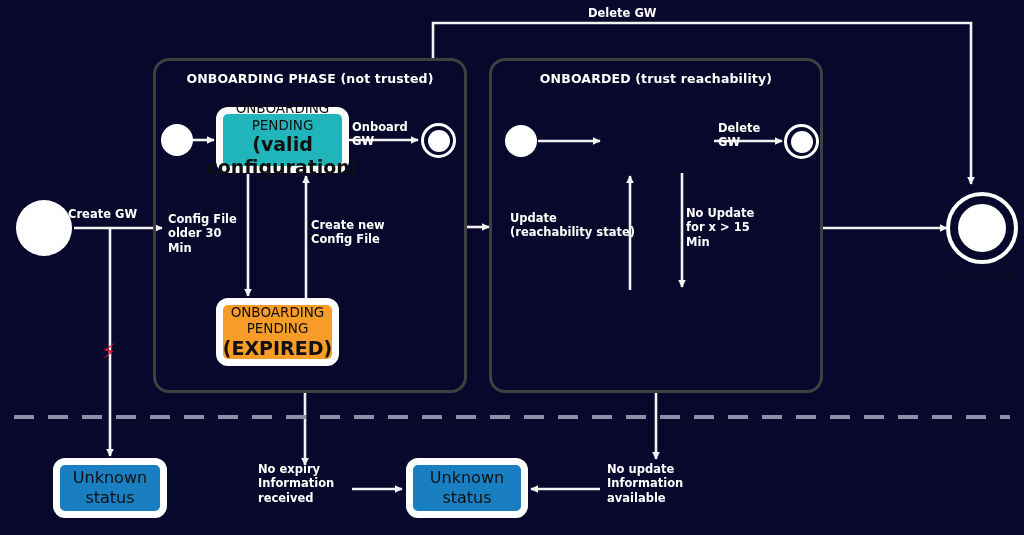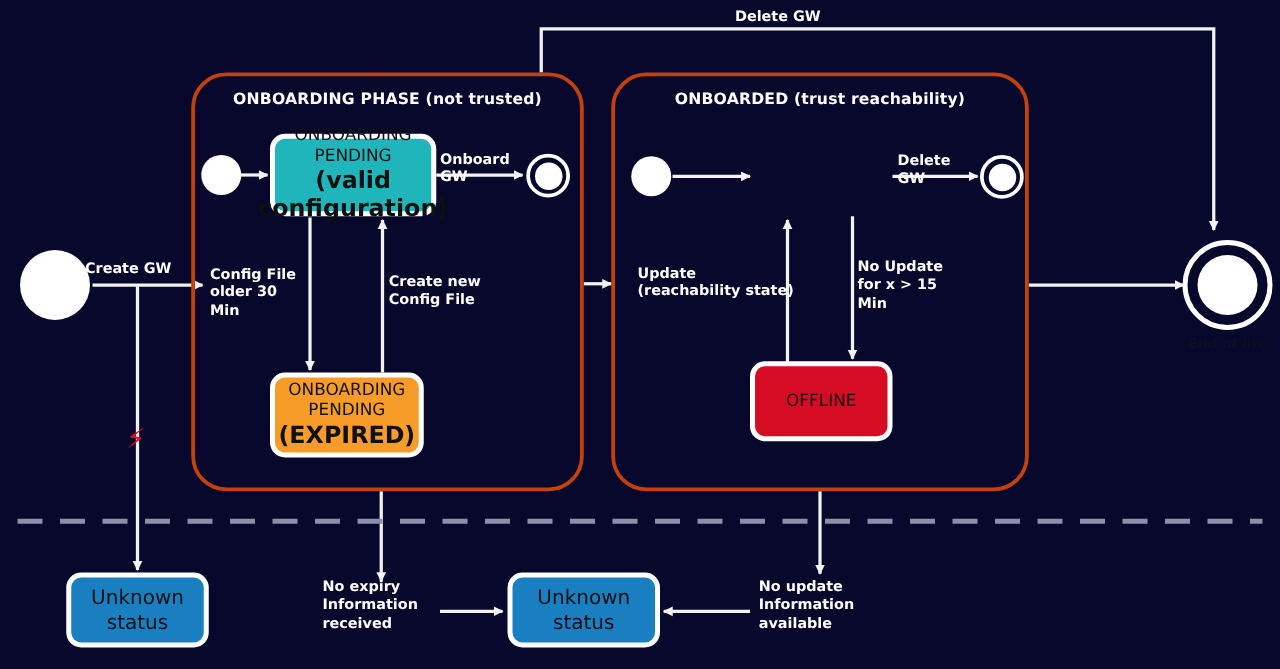--- a/index.html
+++ b/index.html
@@ -20,41 +20,41 @@
     left: 0;
     top: 0;
     width: 1024px;
     height: 535px;
     pointer-events: none;
   }
 
   
   .panel {
     position: absolute;
-    border: 3px solid #c2410c;
-    border-radius: 28px;
+    border: 3px solid #404040;
+    border-radius: 16px;
     box-sizing: border-box;
     background: transparent;
   }
   .panel-title {
     position: absolute;
     top: 10px;
     left: 0;
     width: 100%;
     text-align: center;
     color: #ffffff;
     font-size: 12.5px;
     font-weight: bold;
     letter-spacing: .15px;
   }
 
   
   .state {
     position: absolute;
-    border: 4px solid #ffffff;
+    border: 7px solid #ffffff;
     border-radius: 12px;
     box-sizing: border-box;
     display: flex;
     flex-direction: column;
     align-items: center;
     justify-content: center;
     text-align: center;
     color: #101010;
     line-height: 1.22;
   }
@@ -206,23 +206,20 @@
     <div class="l3">(valid configuration)</div>
   </div>
 
   <div class="state orange" style="left:216px; top:298px; width:123px; height:68px;">
     <div class="l1">ONBOARDING</div>
     <div class="l2">PENDING</div>
     <div class="l3">(EXPIRED)</div>
   </div>
 
 
-  <div class="state red" style="left:600px; top:289px; width:114px; height:64px;">
-    <div class="l1">OFFLINE</div>
-  </div>
 
   <div class="state blue" style="left:53px; top:458px; width:114px; height:60px;">
     <div class="l1">Unknown status</div>
   </div>
 
   <div class="state blue" style="left:406px; top:458px; width:122px; height:60px;">
     <div class="l1">Unknown status</div>
   </div>
 
   <div class="elabel" style="left:68px; top:207px; width:92px;">Create GW</div>

